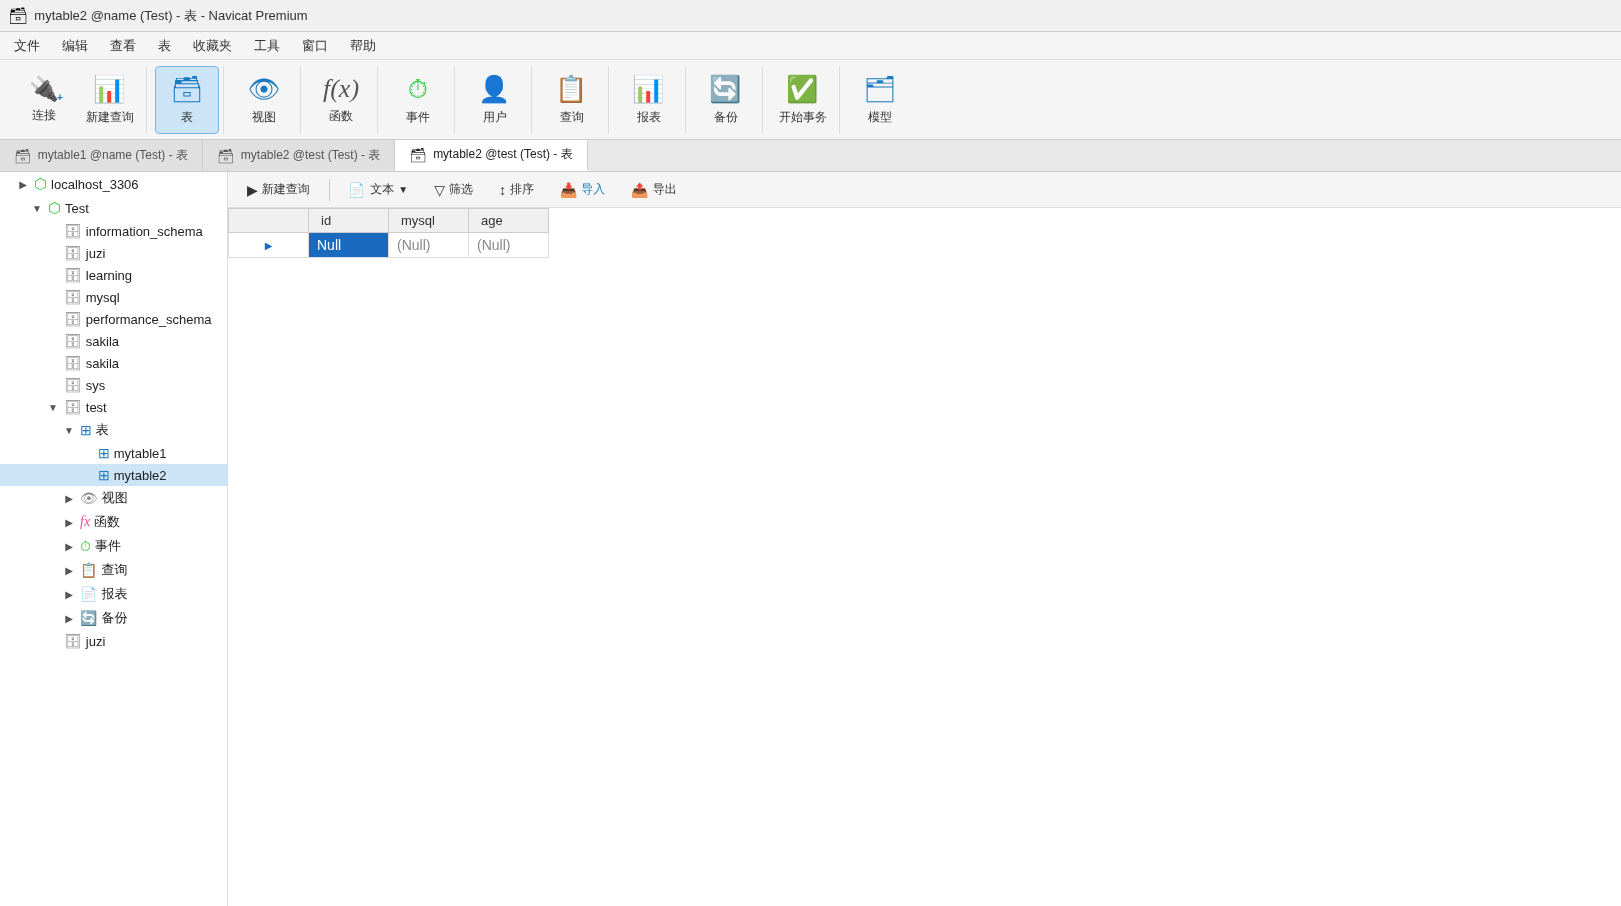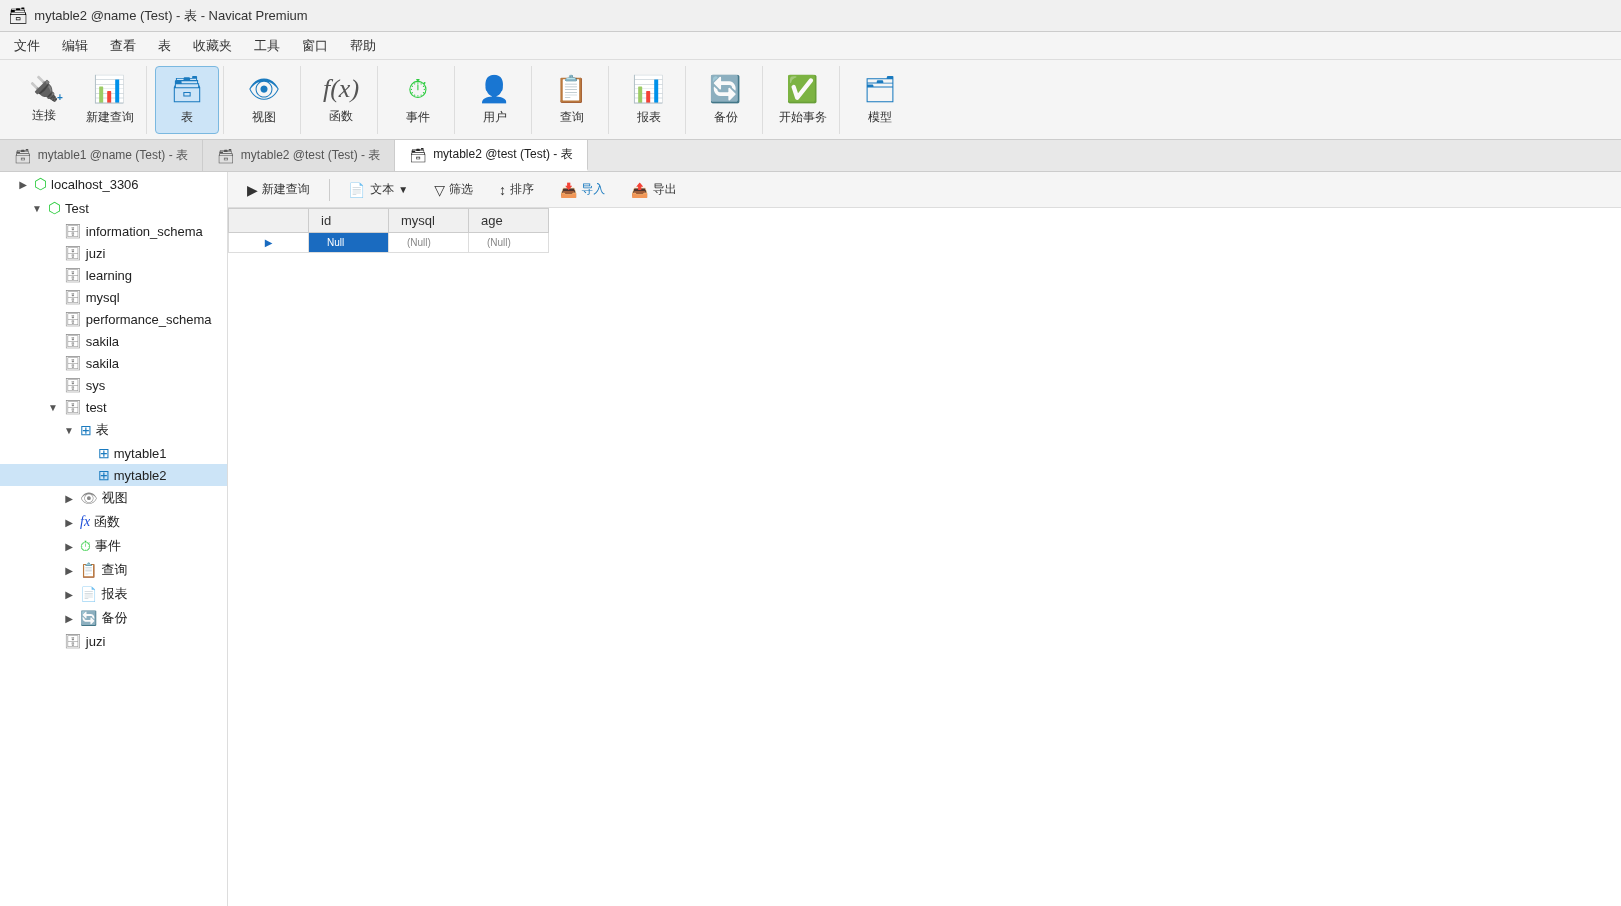--- a/index.html
+++ b/index.html
@@ -185,22 +185,22 @@
       background: #f0f0f0;
       border: 1px solid #ccc;
       padding: 4px 12px;
       text-align: left;
       font-weight: normal;
       color: #333;
       min-width: 80px;
     }
     td {
       border: 1px solid #ddd;
-      padding: 4px 18px;
-      font-size: 10px;
+      padding: 4px 8px;
+      font-size: 14px;
       color: #666;
     }
     td.selected-cell {
       background: #1a6bc0;
       color: #fff;
     }
 
     
     ::-webkit-scrollbar { width: 8px; height: 8px; }
     ::-webkit-scrollbar-track { background: #f1f1f1; }
@@ -417,21 +417,21 @@
     </div>
 
     <div class="tree-item indent4">
       <span class="tree-arrow">▶</span>
       <span style="font-size:14px; color:#888;">👁</span>
       <span class="tree-label">视图</span>
     </div>
 
     <div class="tree-item indent4">
       <span class="tree-arrow">▶</span>
-      <span style="font-size:14px; color:#1d4ed8; font-style:italic; font-family:serif;">fx</span>
+      <span style="font-size:14px; color:#ec4899; font-style:italic; font-family:serif;">fx</span>
       <span class="tree-label">函数</span>
     </div>
 
     <div class="tree-item indent4">
       <span class="tree-arrow">▶</span>
       <span style="font-size:14px; color:#2ecc40;">⏱</span>
       <span class="tree-label">事件</span>
     </div>
 
     <div class="tree-item indent4">

